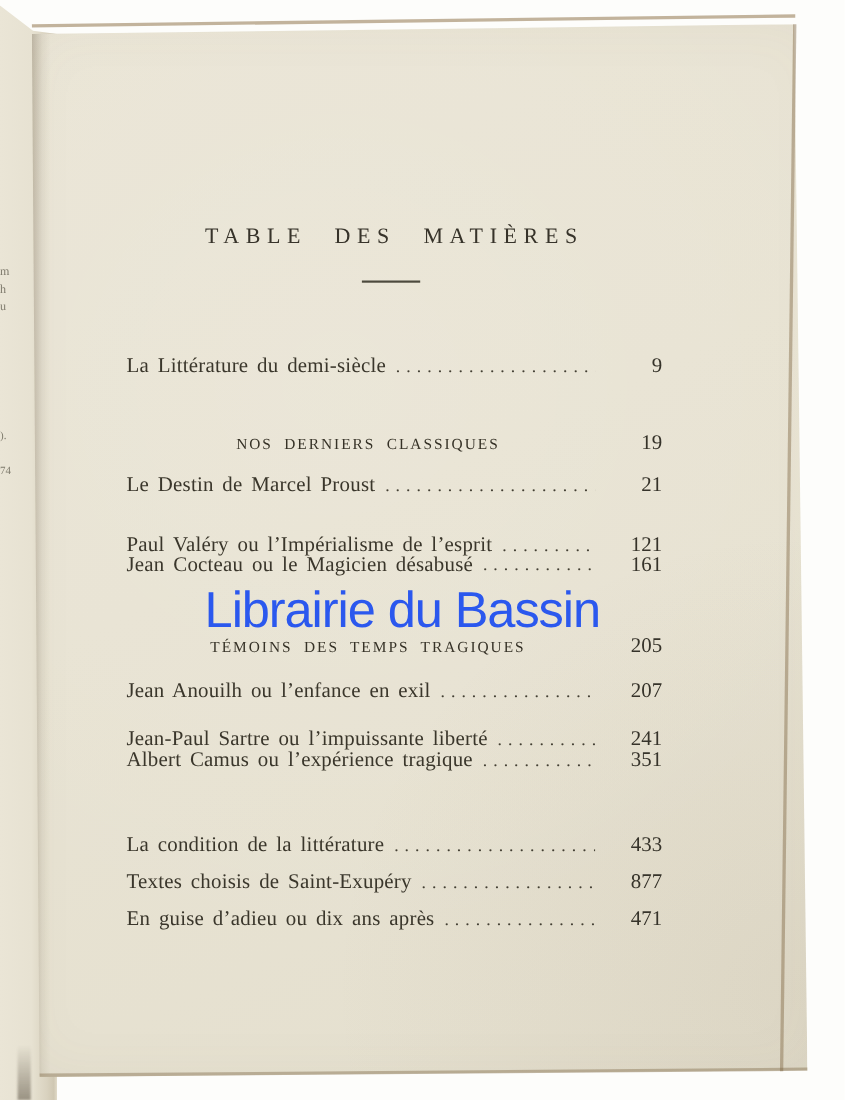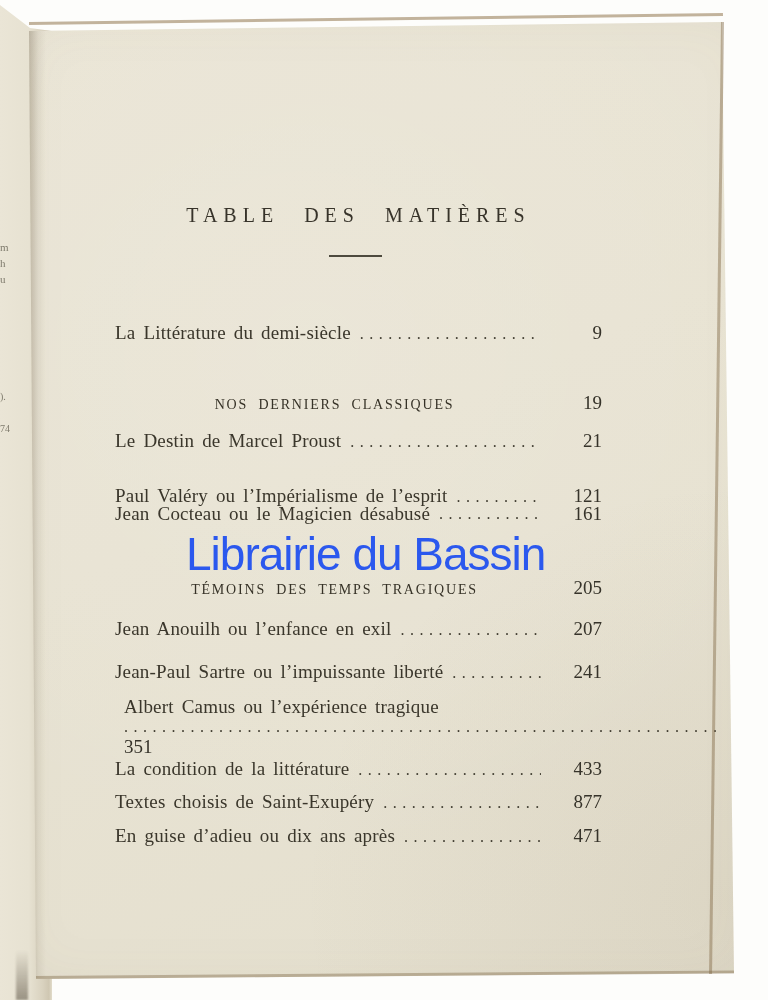--- a/index.html
+++ b/index.html
@@ -74,21 +74,21 @@
   }
 
   .r0  { top:322px; }
   .r1  { top:392px; }
   .r2  { top:430px; }
   .r3  { top:485px;justify-content:flex-end; }
   .r4  { top:503px;align-items:center; }
   .r5  { top:577px; }
   .r6  { top:618px; }
   .r7  { top:613px;margin-top:48px; }
-  .r8  { top:696px;flex-direction:column; }
+  .r8  { top:680px; }
   .r9  { top:758px; }
   .r10 { top:791px; }
   .r11 { top:825px; }
 
   .watermark {
     position:absolute; left:186px; top:527px;
     font-family:"Liberation Sans", sans-serif;
     font-size:46px; letter-spacing:-1px; white-space:nowrap;
     color:#2b58ee;
   }

